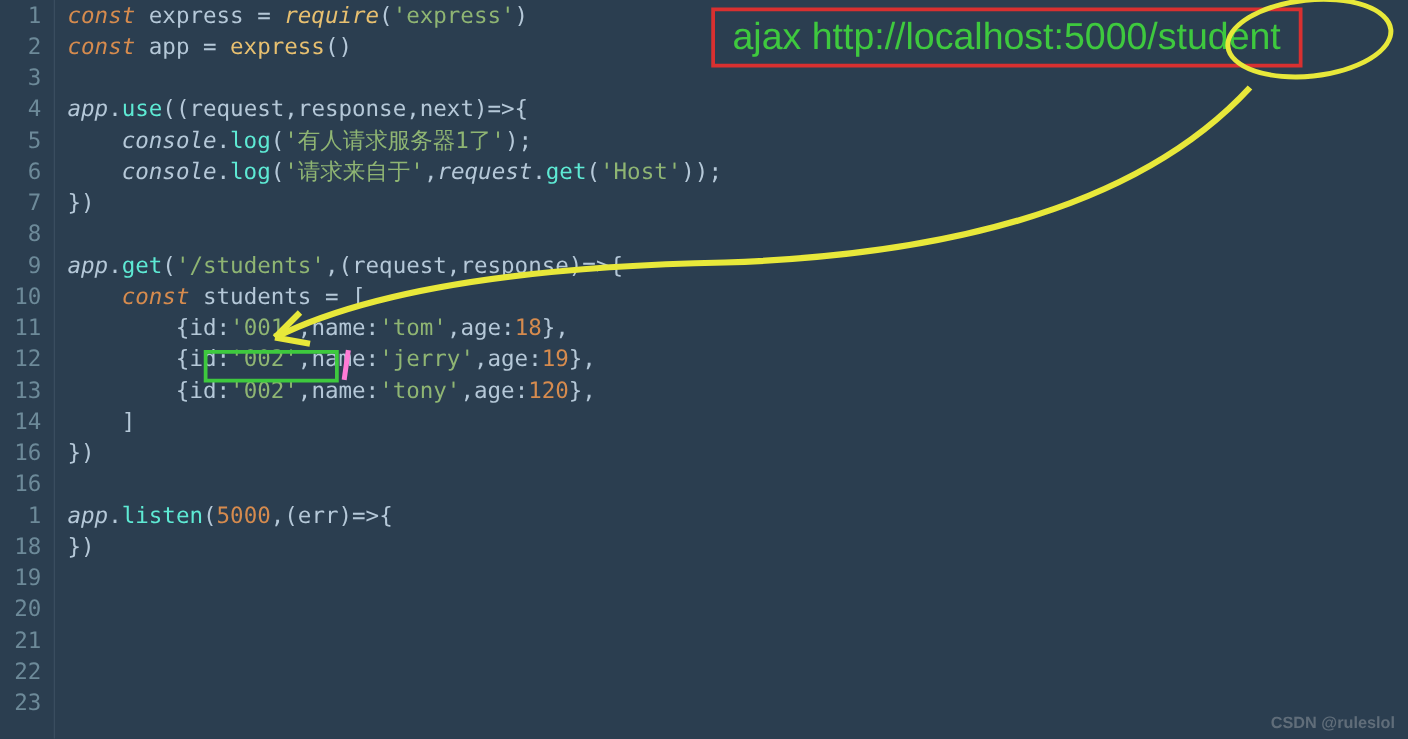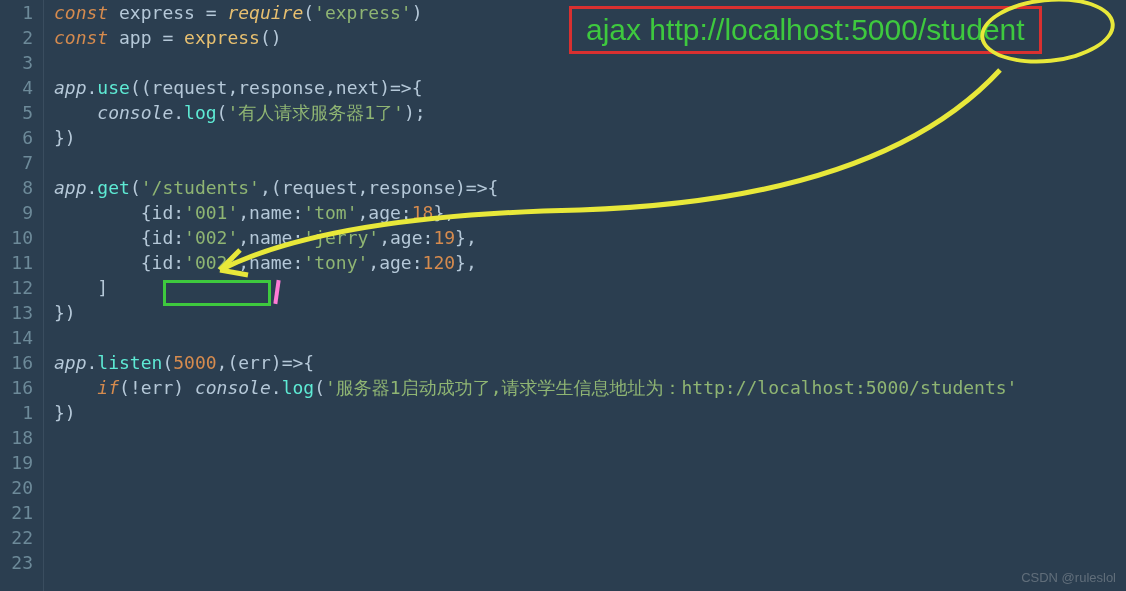--- a/index.html
+++ b/index.html
@@ -93,20 +93,21 @@
   background: #ff7bd5;
   transform: rotate(8deg);
 }
 .watermark {
   position: absolute;
   bottom: 6px;
   right: 10px;
   color: rgba(220,220,220,0.3);
   font-size: 13px;
   font-family: sans-serif;
+  font-weight: bold;
 }
 </style>
 </head>
 <body>
 
 <div class="editor">
   <div class="gutter" id="gutter">
       <div>1</div>
       <div>2</div>
       <div>3</div>
@@ -130,31 +131,32 @@
       <div>21</div>
       <div>22</div>
       <div>23</div>
     </div>
   <div class="code" id="code">
       <div class="line"><span class="kw">const</span> <span class="var">express</span> = <span class="fn">require</span>(<span class="str">'express'</span>)</div>
       <div class="line"><span class="kw">const</span> <span class="var">app</span> = <span class="call">express</span>()</div>
       <div class="line"></div>
       <div class="line"><span class="obj">app</span>.<span class="method">use</span>((<span class="param">request</span>,<span class="param">response</span>,<span class="param">next</span>)=&gt;{</div>
       <div class="line">    <span class="obj">console</span>.<span class="method">log</span>(<span class="str">'有人请求服务器1了'</span>);</div>
+      <div class="line">    <span class="obj">console</span>.<span class="method">log</span>(<span class="str">'请求来自于'</span>,<span class="obj">request</span>.<span class="method">get</span>(<span class="str">'Host'</span>));</div>
       <div class="line">})</div>
       <div class="line"></div>
       <div class="line"><span class="obj">app</span>.<span class="method">get</span>(<span class="str">'/students'</span>,(<span class="param">request</span>,<span class="param">response</span>)=&gt;{</div>
+      <div class="line">    <span class="kw">const</span> <span class="var">students</span> = [</div>
       <div class="line">        {<span class="prop">id</span>:<span class="str">'001'</span>,<span class="prop">name</span>:<span class="str">'tom'</span>,<span class="prop">age</span>:<span class="num">18</span>},</div>
       <div class="line">        {<span class="prop">id</span>:<span class="str">'002'</span>,<span class="prop">name</span>:<span class="str">'jerry'</span>,<span class="prop">age</span>:<span class="num">19</span>},</div>
       <div class="line">        {<span class="prop">id</span>:<span class="str">'002'</span>,<span class="prop">name</span>:<span class="str">'tony'</span>,<span class="prop">age</span>:<span class="num">120</span>},</div>
       <div class="line">    ]</div>
       <div class="line">})</div>
       <div class="line"></div>
       <div class="line"><span class="obj">app</span>.<span class="method">listen</span>(<span class="num">5000</span>,(<span class="param">err</span>)=&gt;{</div>
-      <div class="line">    <span class="kw">if</span>(!<span class="var">err</span>) <span class="obj">console</span>.<span class="method">log</span>(<span class="str">'服务器1启动成功了,请求学生信息地址为：http://localhost:5000/students'</span></div>
       <div class="line">})</div>
       <div class="line"></div>
     </div>
 </div>
 
 <div class="annotation-box">
   <span>ajax http://localhost:5000/student</span>
 </div>
 <div class="annotation-circle"></div>
 

